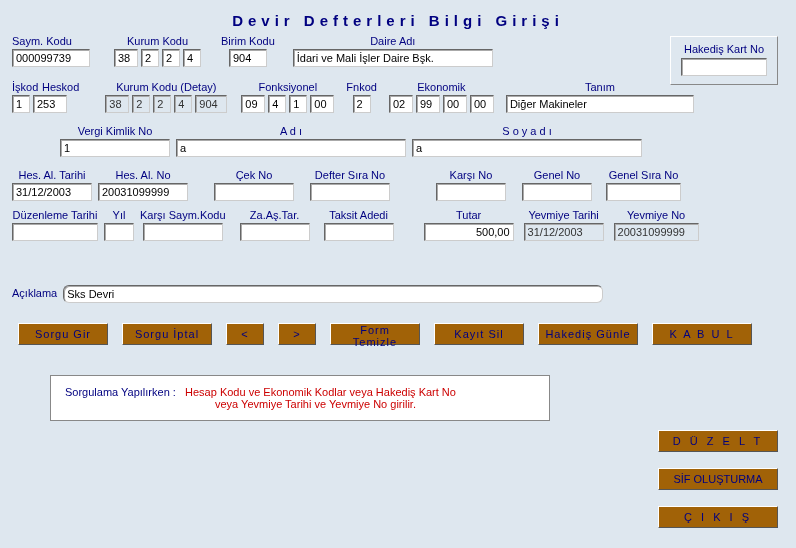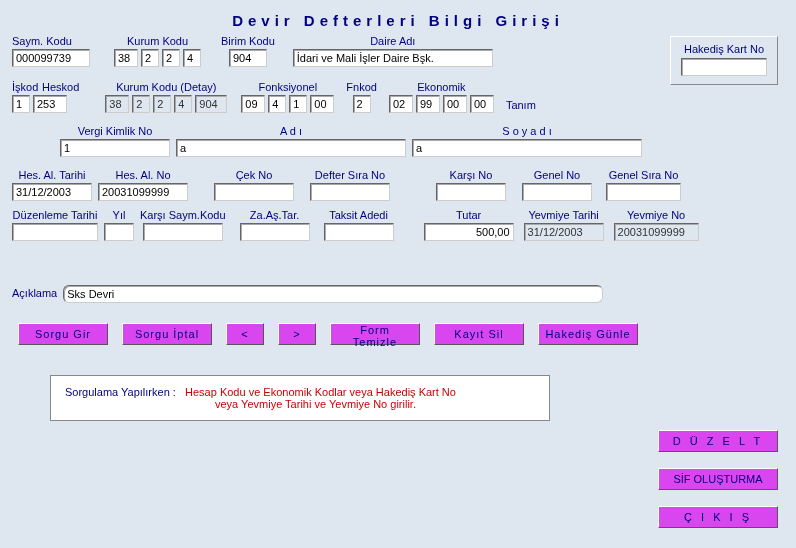--- a/index.html
+++ b/index.html
@@ -39,21 +39,21 @@
     border-bottom-color: #ccc;
     box-shadow: inset 1px 1px 0 #aaa;
     height: 18px;
     padding: 1px 3px;
     font-size: 11px;
     color: #000;
   }
   input.ro { background: #dee7ef; color: #333; }
   .group-inline { display: flex; gap: 3px; }
   .btn {
-    background: #d946ef;
+    background: #a16207;
     border: 1px solid #888;
     border-top-color: #fff;
     border-left-color: #fff;
     border-right-color: #555;
     border-bottom-color: #555;
     height: 22px;
     font-size: 11px;
     color: #000080;
     cursor: pointer;
     padding: 0 6px;
@@ -156,20 +156,21 @@
     <label style="text-align:center">Ekonomik</label>
     <div class="group-inline">
       <input type="text" style="width: 24px;" value="02">
       <input type="text" style="width: 24px;" value="99">
       <input type="text" style="width: 24px;" value="00">
       <input type="text" style="width: 24px;" value="00">
     </div>
   </div>
   <div class="col" style="margin-left:6px;">
     <label>Tanım</label>
+    <input type="text" style="width: 188px;" value="Diğer Makineler">
   </div>
 </div>
 
 <div class="row" style="padding:0 12px 0 60px; margin-top:12px;">
   <div class="col">
     <label>Vergi Kimlik No</label>
     <input type="text" style="width: 110px;" value="1">
   </div>
   <div class="col" style="margin-left:0px;">
     <label>A d ı</label>
@@ -255,20 +256,21 @@
 </div>
 
 <div class="btns-row" style="margin-top:14px; padding-left:18px;">
   <button class="btn btn2">Sorgu Gir</button>
   <button class="btn btn2">Sorgu İptal</button>
   <button class="btn" style="width:38px">&lt;</button>
   <button class="btn" style="width:38px">&gt;</button>
   <button class="btn btn2">Form Temizle</button>
   <button class="btn btn2">Kayıt Sil</button>
   <button class="btn" style="width:100px">Hakediş Günle</button>
+  <button class="btn" style="width:100px;letter-spacing:2px;">K A B U L</button>
 </div>
 
 <div style="margin-top:24px;">
   <div class="help-box">
     <span class="q">Sorgulama Yapılırken :</span>
     &nbsp;&nbsp;<span class="r">Hesap Kodu ve Ekonomik Kodlar  veya   Hakediş Kart No</span><br>
     <span style="display:inline-block;width:150px"></span><span class="r">veya   Yevmiye Tarihi ve Yevmiye No  girilir.</span>
   </div>
 </div>
 

